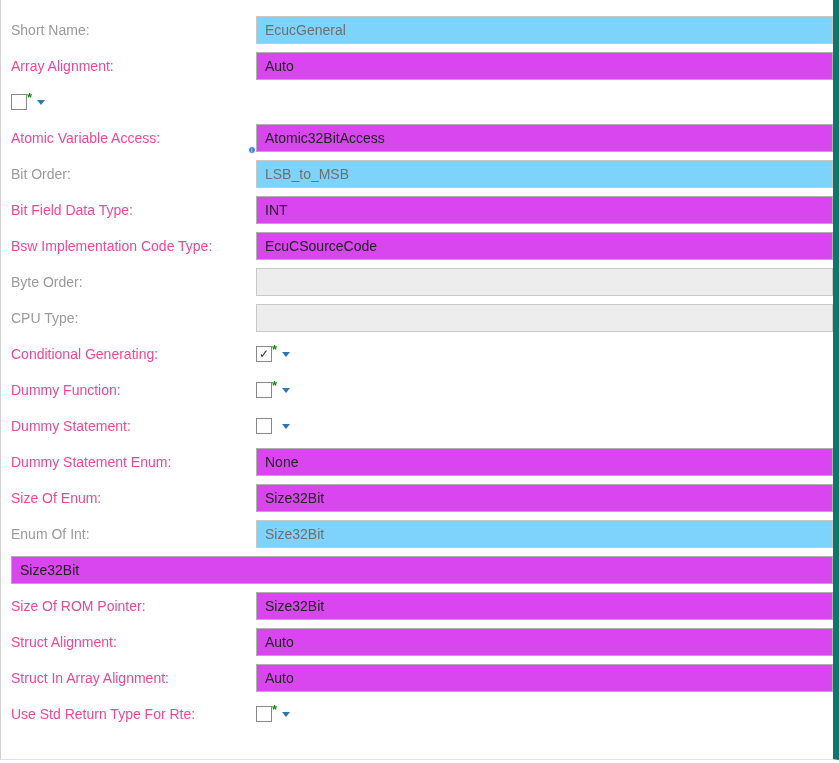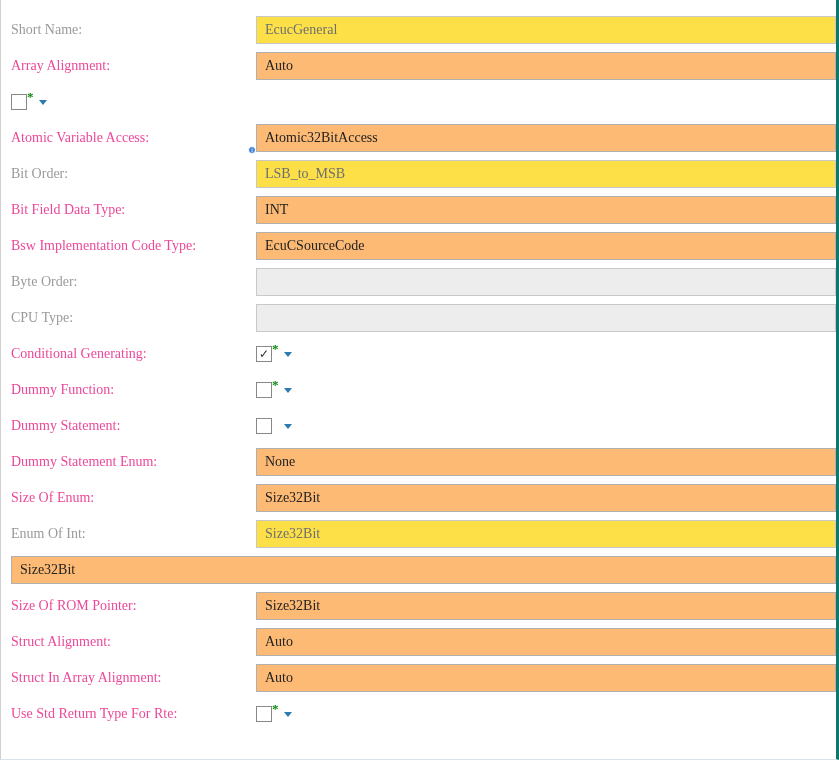--- a/index.html
+++ b/index.html
@@ -9,26 +9,25 @@
     font-family: "Segoe UI", Tahoma, sans-serif;
     font-size: 14px;
     background: #ffffff;
     color: #333;
     width: 839px;
     height: 763px;
     overflow: hidden;
   }
   .panel {
     border-left: 1px solid #d0d0d0;
-    border-right: 3px solid #0f766e;
+    border-right: 6px solid #0f766e;
     border-bottom: 1px solid #d8e4f0;
     padding-top: 12px;
     padding-bottom: 20px;
     min-height: 760px;
-    font-family: Liberation Serif, serif;
   }
   .row {
     display: flex;
     align-items: center;
     height: 36px;
     padding-left: 10px;
   }
   .label-cell {
     width: 245px;
     padding-right: 10px;
@@ -46,26 +45,26 @@
     height: 100%;
     position: relative;
   }
   .text-input {
     width: 100%;
     height: 28px;
     border: 1px solid #b0b0b0;
     padding: 3px 8px;
     font-family: inherit;
     font-size: 14px;
-    background: #fdba74;
+    background: #d946ef;
     color: #222;
     outline: none;
   }
   .text-input.disabled {
-    background: #fde047;
+    background: #7dd3fc;
     color: #6f6f6f;
     border-color: #c8c8c8;
   }
   .text-input.blurred {
     background: #ededed;
     color: transparent;
     text-shadow: 0 0 8px rgba(80,80,80,0.6);
     border-color: #c8c8c8;
   }
   .checkbox-wrap {

